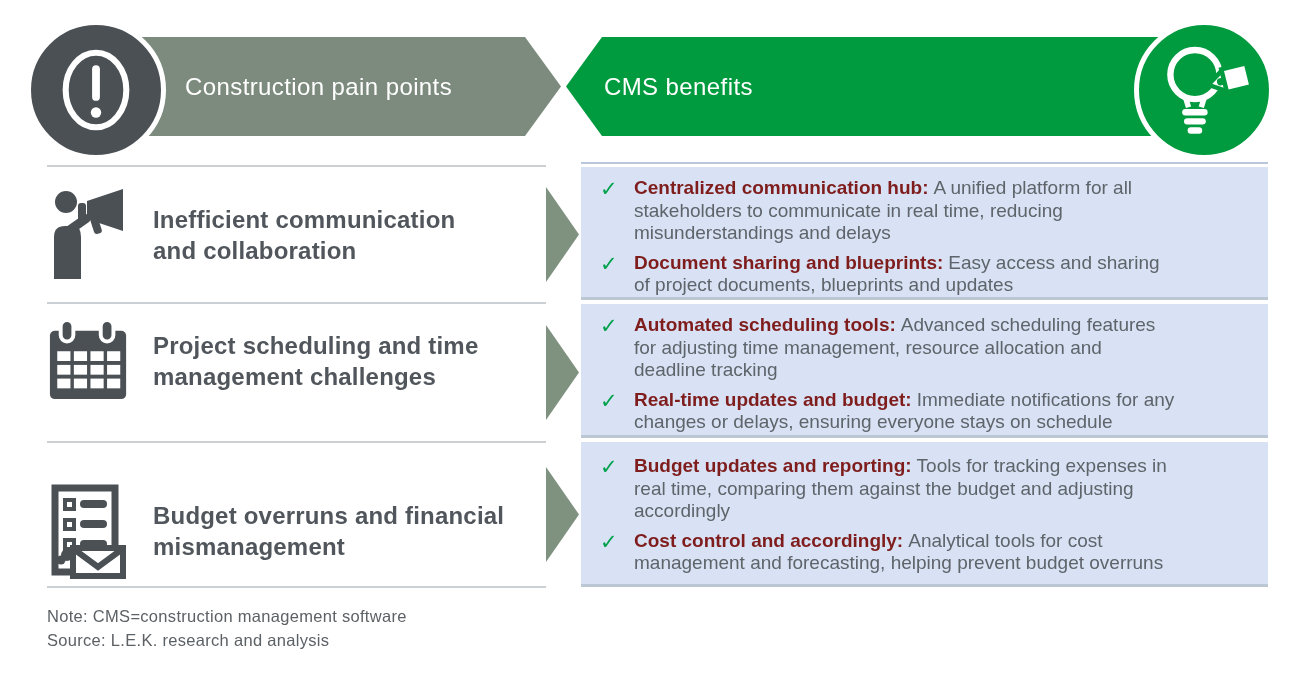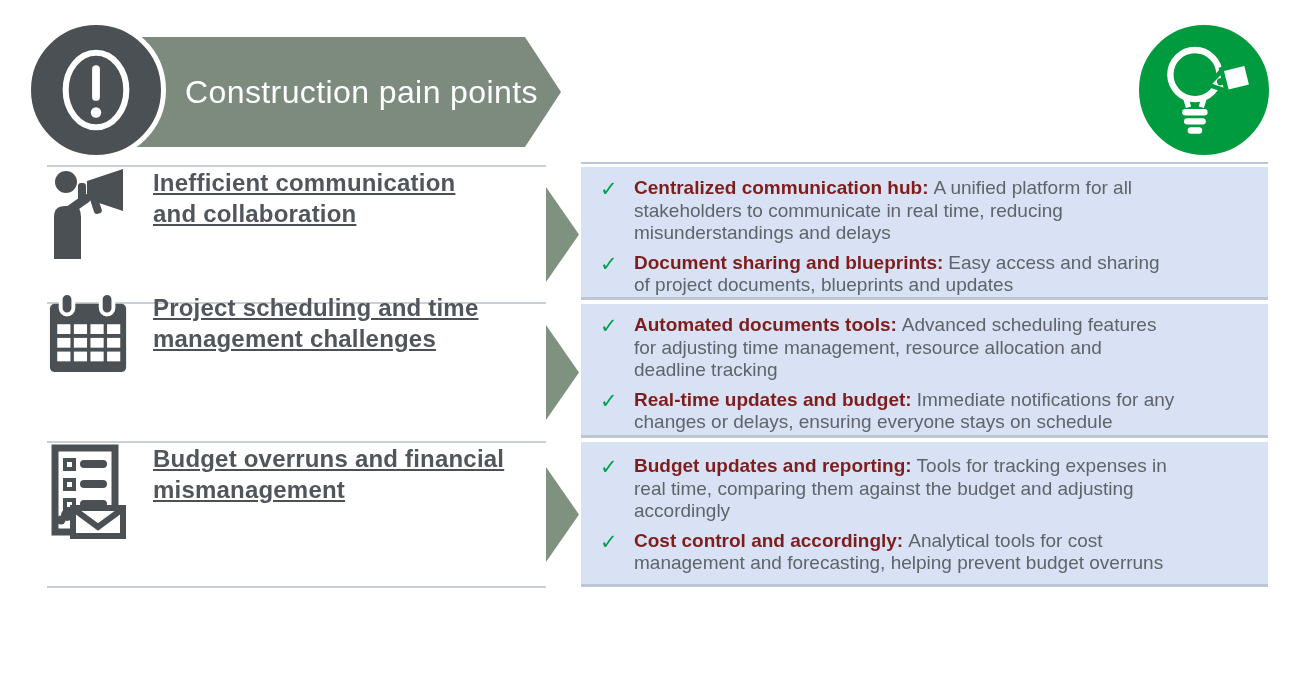--- a/index.html
+++ b/index.html
@@ -1,33 +1,33 @@
 <!DOCTYPE html>
 <html><head>
 <meta charset="utf-8">
 <style>
   html,body{margin:0;padding:0;background:#ffffff;}
   .stage{
     position:relative;width:1300px;height:673px;background:#ffffff;overflow:hidden;
     font-family:"Liberation Sans","DejaVu Sans",sans-serif;
   }
   
-  .banner{position:absolute;top:37px;height:110px;display:flex;align-items:center;
-    color:#ffffff;font-size:32px;letter-spacing:.4px;z-index:1;}
+  .banner{position:absolute;top:37px;height:99px;display:flex;align-items:center;
+    color:#ffffff;font-size:24px;letter-spacing:.4px;z-index:1;}
   .banner-pain{left:95px;width:466px;background:#7c8b7d;padding-left:90px;box-sizing:border-box;
     clip-path:polygon(0 0, calc(100% - 36px) 0, 100% 50%, calc(100% - 36px) 100%, 0 100%);}
   .banner-benefit{left:566px;width:649px;background:#009b3f;padding-left:38px;box-sizing:border-box;
     clip-path:polygon(36px 0, 100% 0, 100% 100%, 36px 100%, 0 50%);}
   .hdr-circle{position:absolute;top:20px;width:140px;height:140px;border-radius:50%;
     border:5px solid #ffffff;box-sizing:border-box;z-index:3;display:flex;align-items:center;justify-content:center;}
   .circle-pain{left:26px;background:#4b5055;}
   .circle-benefit{left:1134px;background:#009b3f;}
   
   .sep{position:absolute;left:47px;width:499px;height:2px;background:#cbd0d4;}
-  .pain-row{position:absolute;left:47px;width:499px;display:flex;align-items:flex-start;color:#4b5055;text-decoration:underline;}
+  .pain-row{position:absolute;left:47px;width:499px;display:flex;align-items:center;color:#4b5055;}
   .pain-icon{width:106px;flex:none;display:flex;align-items:center;justify-content:flex-start;color:#4b5055;}
   .pain-label{font-size:24px;line-height:31px;font-weight:bold;color:#50565c;white-space:pre-line;letter-spacing:.2px;}
   .flow-arrow{position:absolute;left:546px;width:33px;height:95px;background:#7f9280;
     clip-path:polygon(0 0, 100% 50%, 0 100%);}
   
   .box-top-line{position:absolute;left:581px;top:162px;width:687px;height:2px;background:#b9c6dc;}
   .benefit-box{position:absolute;left:581px;width:687px;background:#d8e2f4;
     border-bottom:3px solid #bcc7d4;box-sizing:border-box;padding:10px 14px 0 19px;}
   .benefit-item{display:flex;align-items:flex-start;}
   .benefit-item + .benefit-item{margin-top:7px;}
@@ -49,20 +49,23 @@
         <ellipse cx="45" cy="51" rx="35" ry="43" fill="none" stroke="#fff" stroke-width="7"></ellipse>
         <line x1="45" y1="27" x2="45" y2="59" stroke="#fff" stroke-width="9" stroke-linecap="round"></line>
         <circle cx="45" cy="77" r="6" fill="#fff"></circle>
       </svg>
     </span>
   </div>
   <div class="banner banner-pain">
     <span>Construction pain points</span>
   </div>
 
+  <div class="banner banner-benefit">
+    <span>CMS benefits</span>
+  </div>
   <div class="hdr-circle circle-benefit">
     <span>
       <svg width="96" height="100" viewBox="0 0 104 110">
         <circle cx="42" cy="38" r="27" fill="none" stroke="#fff" stroke-width="7"></circle>
         <path d="M31 61 l4 13 M53 61 l-4 13" stroke="#fff" stroke-width="6" fill="none"></path>
         <rect x="28" y="76" width="28" height="7" rx="3.5" fill="#fff"></rect>
         <rect x="30" y="86" width="24" height="7" rx="3.5" fill="#fff"></rect>
         <rect x="34" y="96" width="16" height="7" rx="3.5" fill="#fff"></rect>
         <g transform="rotate(-14 78 44)">
           <polygon points="56,44 78,30 78,58" fill="#fff" stroke="#009b3f" stroke-width="5"></polygon>
@@ -161,21 +164,21 @@
     <div class="benefit-item">
       <span class="check">✓</span>
       <div class="btext"><span class="btitle">Document sharing and blueprints:</span><span>Easy access and sharing
 of project documents, blueprints and updates</span></div>
     </div>
   </div>
 
   <div class="benefit-box" style="top:304px;height:134px">
     <div class="benefit-item">
       <span class="check">✓</span>
-      <div class="btext"><span class="btitle">Automated documents tools:</span><span>Advanced scheduling features
+      <div class="btext"><span class="btitle">Automated scheduling tools:</span><span>Advanced scheduling features
 for adjusting time management, resource allocation and
 deadline tracking</span></div>
     </div>
     <div class="benefit-item">
       <span class="check">✓</span>
       <div class="btext"><span class="btitle">Real-time updates and budget:</span><span>Immediate notifications for any
 changes or delays, ensuring everyone stays on schedule</span></div>
     </div>
   </div>
 
@@ -186,14 +189,18 @@
 real time, comparing them against the budget and adjusting
 accordingly</span></div>
     </div>
     <div class="benefit-item">
       <span class="check">✓</span>
       <div class="btext"><span class="btitle">Cost control and accordingly:</span><span>Analytical tools for cost
 management and forecasting, helping prevent budget overruns</span></div>
     </div>
   </div>
 
+  <div class="footer">
+    <div>Note: CMS=construction management software</div>
+    <div>Source: L.E.K. research and analysis</div>
+  </div>
 
 </div>
 
 </body></html>

